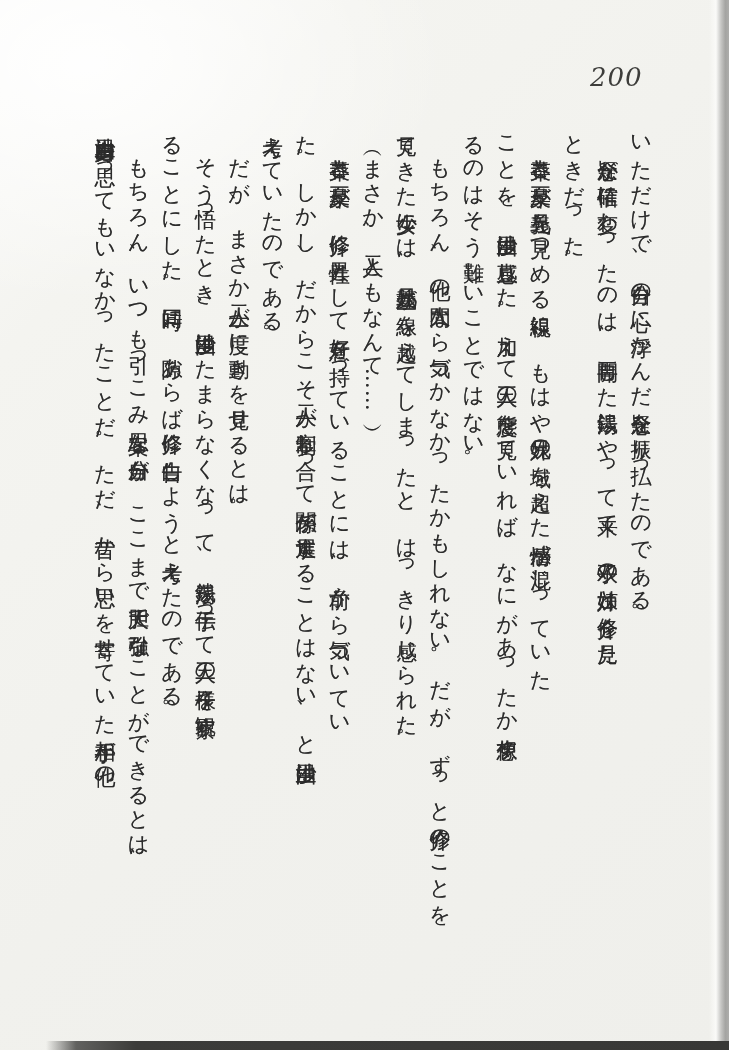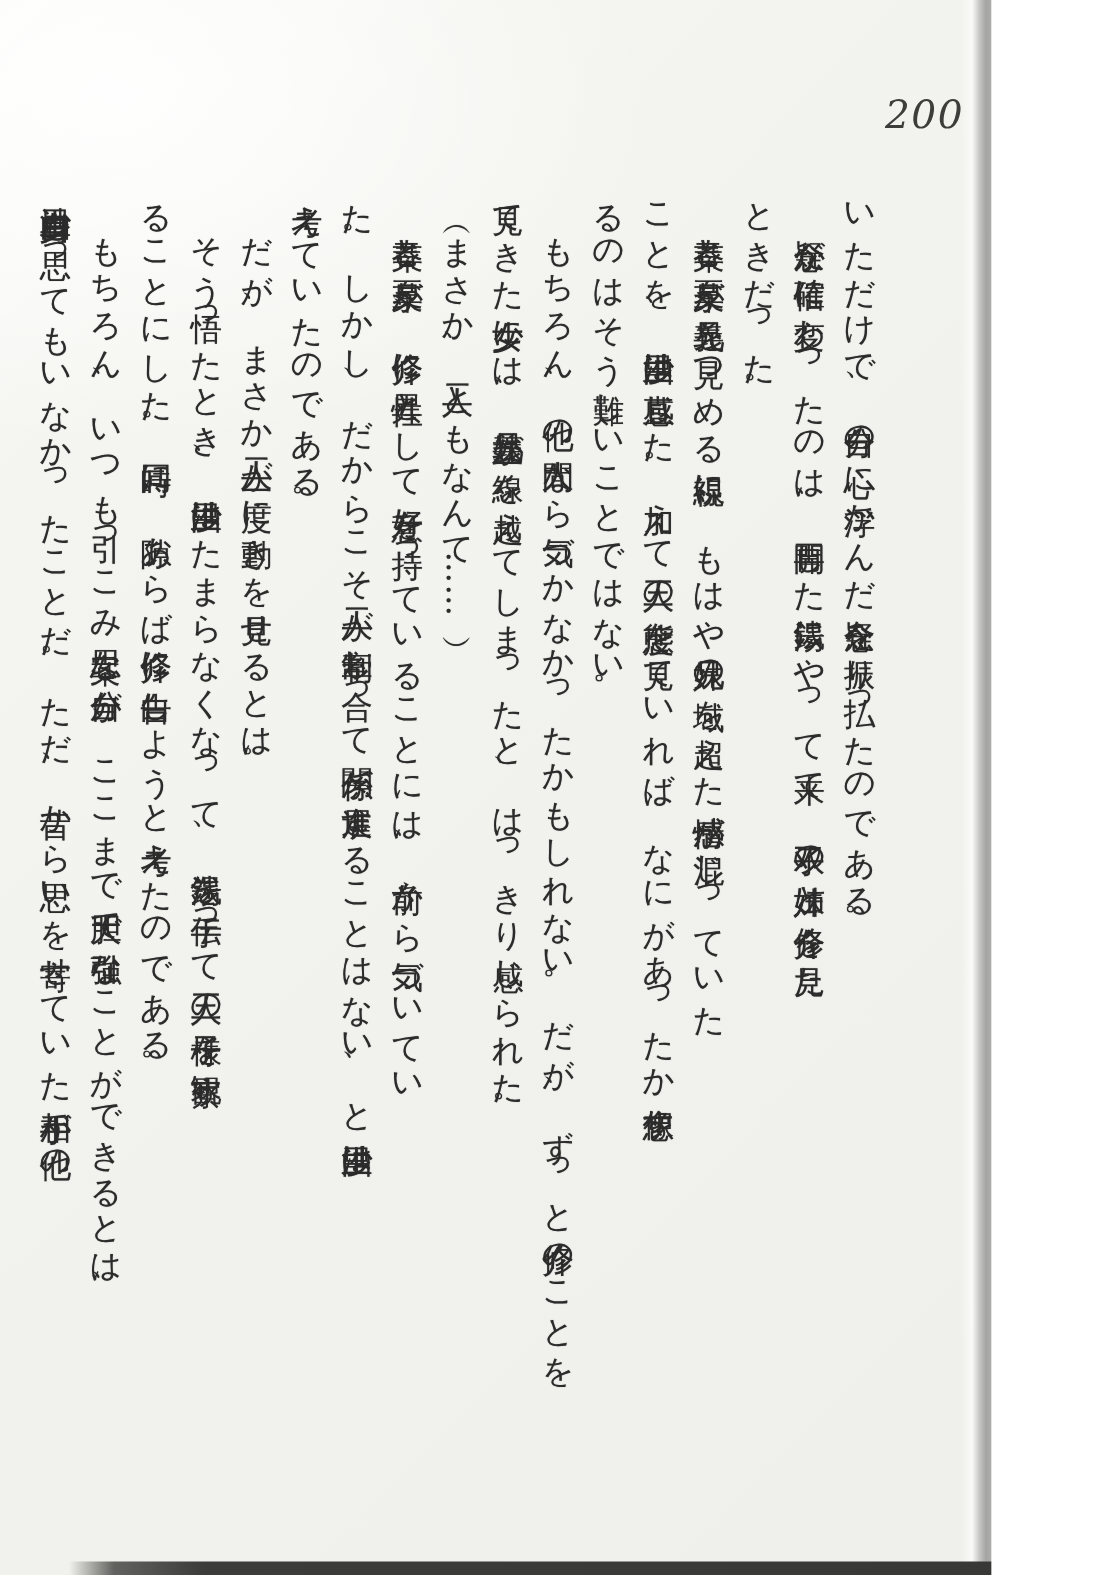--- a/index.html
+++ b/index.html
@@ -3,21 +3,21 @@
 <meta charset="utf-8">
 <style>
   html, body {
     margin: 0;
     padding: 0;
     background: #ffffff;
     font-family: "DejaVu Serif", serif;
   }
   .scan-page {
     position: relative;
-    width: 661px;
+    width: 729px;
     height: 1050px;
     overflow: hidden;
     background:
       radial-gradient(ellipse 600px 400px at 12% 6%, rgba(255,255,255,0.9) 0%, rgba(255,255,255,0) 60%),
       linear-gradient(135deg, #fbfbf9 0%, #f4f4f0 20%, #f1f1ed 55%, #efefeb 100%);
   }
   
   .edge-right {
     position: absolute;
     top: 0; right: 0;

